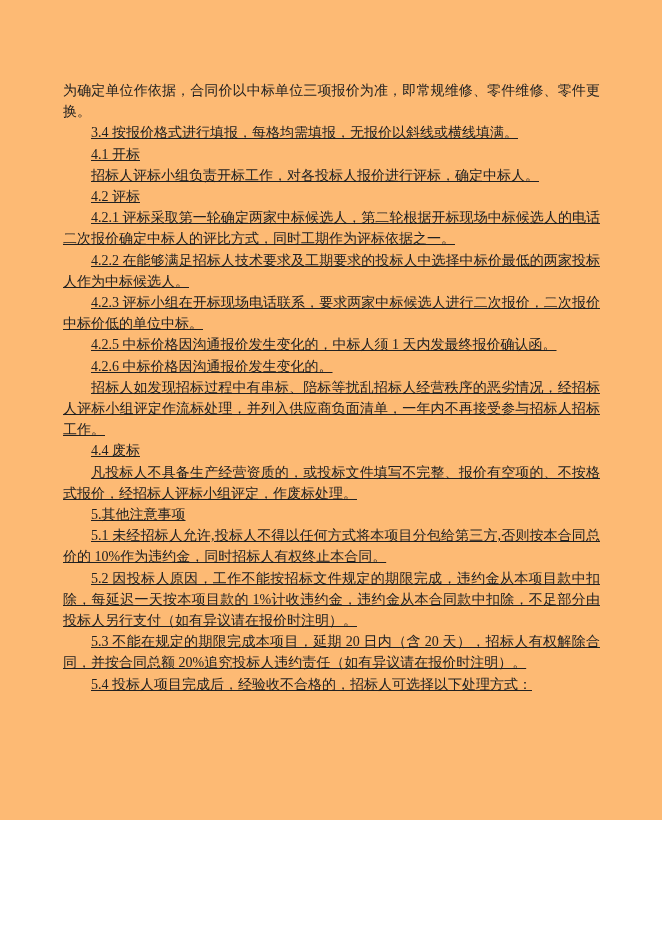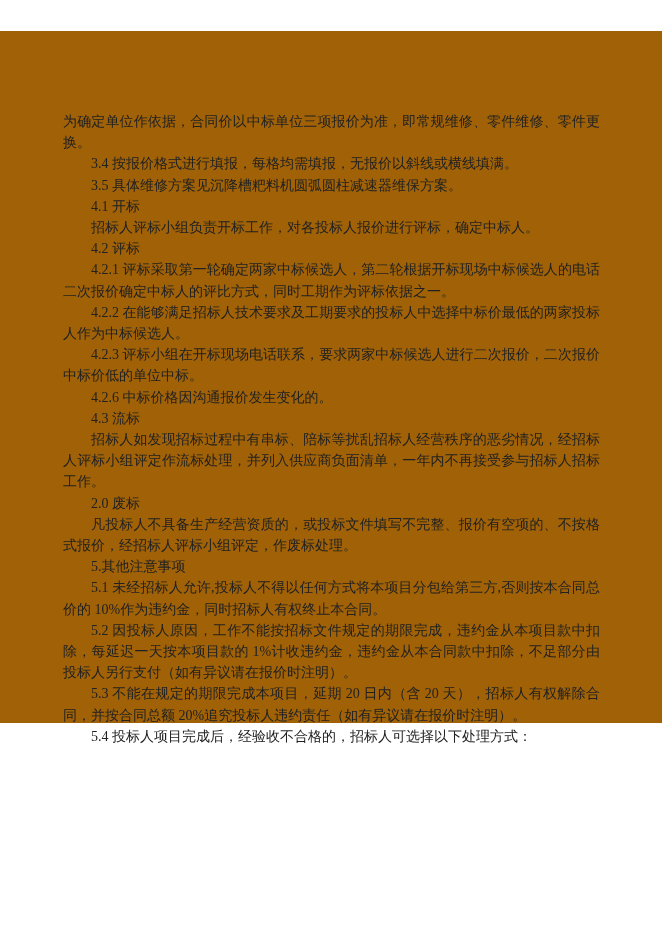--- a/index.html
+++ b/index.html
@@ -8,59 +8,58 @@
     background: #ffffff;
   }
   body {
     width: 662px;
     height: 936px;
     overflow: hidden;
   }
   .page {
     box-sizing: border-box;
     width: 662px;
-    height: 692px;
-    background: #a16207;
+    height: 820px;
+    background: #fdba74;
     padding: 80px 62px 0 63px;
-    margin-top: 31px;
   }
   .doc-text p {
     margin: 0;
     padding: 0;
     font-family: "Liberation Serif", "DejaVu Serif", serif;
     font-size: 14px;
     line-height: 21.2px;
     color: #212121;
     text-align: justify;
     text-align-last: left;
     white-space: pre-wrap;
     word-break: break-all;
   }
   .doc-text p.indent {
     text-indent: 2em;
+    text-decoration: underline;
   }
 </style>
 </head>
 <body>
 
 <div class="page">
   <div class="doc-text">
     <p>为确定单位作依据，合同价以中标单位三项报价为准，即常规维修、零件维修、零件更换。</p>
     <p class="indent">3.4 按报价格式进行填报，每格均需填报，无报价以斜线或横线填满。</p>
-    <p class="indent">3.5 具体维修方案见沉降槽粑料机圆弧圆柱减速器维保方案。</p>
     <p class="indent">4.1 开标</p>
     <p class="indent">招标人评标小组负责开标工作，对各投标人报价进行评标，确定中标人。</p>
     <p class="indent">4.2 评标</p>
     <p class="indent">4.2.1 评标采取第一轮确定两家中标候选人，第二轮根据开标现场中标候选人的电话二次报价确定中标人的评比方式，同时工期作为评标依据之一。</p>
     <p class="indent">4.2.2 在能够满足招标人技术要求及工期要求的投标人中选择中标价最低的两家投标人作为中标候选人。</p>
     <p class="indent">4.2.3 评标小组在开标现场电话联系，要求两家中标候选人进行二次报价，二次报价中标价低的单位中标。</p>
+    <p class="indent">4.2.5 中标价格因沟通报价发生变化的，中标人须 1 天内发最终报价确认函。</p>
     <p class="indent">4.2.6 中标价格因沟通报价发生变化的。</p>
-    <p class="indent">4.3 流标</p>
     <p class="indent">招标人如发现招标过程中有串标、陪标等扰乱招标人经营秩序的恶劣情况，经招标人评标小组评定作流标处理，并列入供应商负面清单，一年内不再接受参与招标人招标工作。</p>
-    <p class="indent">2.0 废标</p>
+    <p class="indent">4.4 废标</p>
     <p class="indent">凡投标人不具备生产经营资质的，或投标文件填写不完整、报价有空项的、不按格式报价，经招标人评标小组评定，作废标处理。</p>
     <p class="indent">5.其他注意事项</p>
     <p class="indent">5.1 未经招标人允许,投标人不得以任何方式将本项目分包给第三方,否则按本合同总价的 10%作为违约金，同时招标人有权终止本合同。</p>
     <p class="indent">5.2 因投标人原因，工作不能按招标文件规定的期限完成，违约金从本项目款中扣除，每延迟一天按本项目款的 1%计收违约金，违约金从本合同款中扣除，不足部分由投标人另行支付（如有异议请在报价时注明）。</p>
     <p class="indent">5.3 不能在规定的期限完成本项目，延期 20 日内（含 20 天），招标人有权解除合同，并按合同总额 20%追究投标人违约责任（如有异议请在报价时注明）。</p>
     <p class="indent">5.4 投标人项目完成后，经验收不合格的，招标人可选择以下处理方式：</p>
   </div>
 </div>
 
 </body></html>

